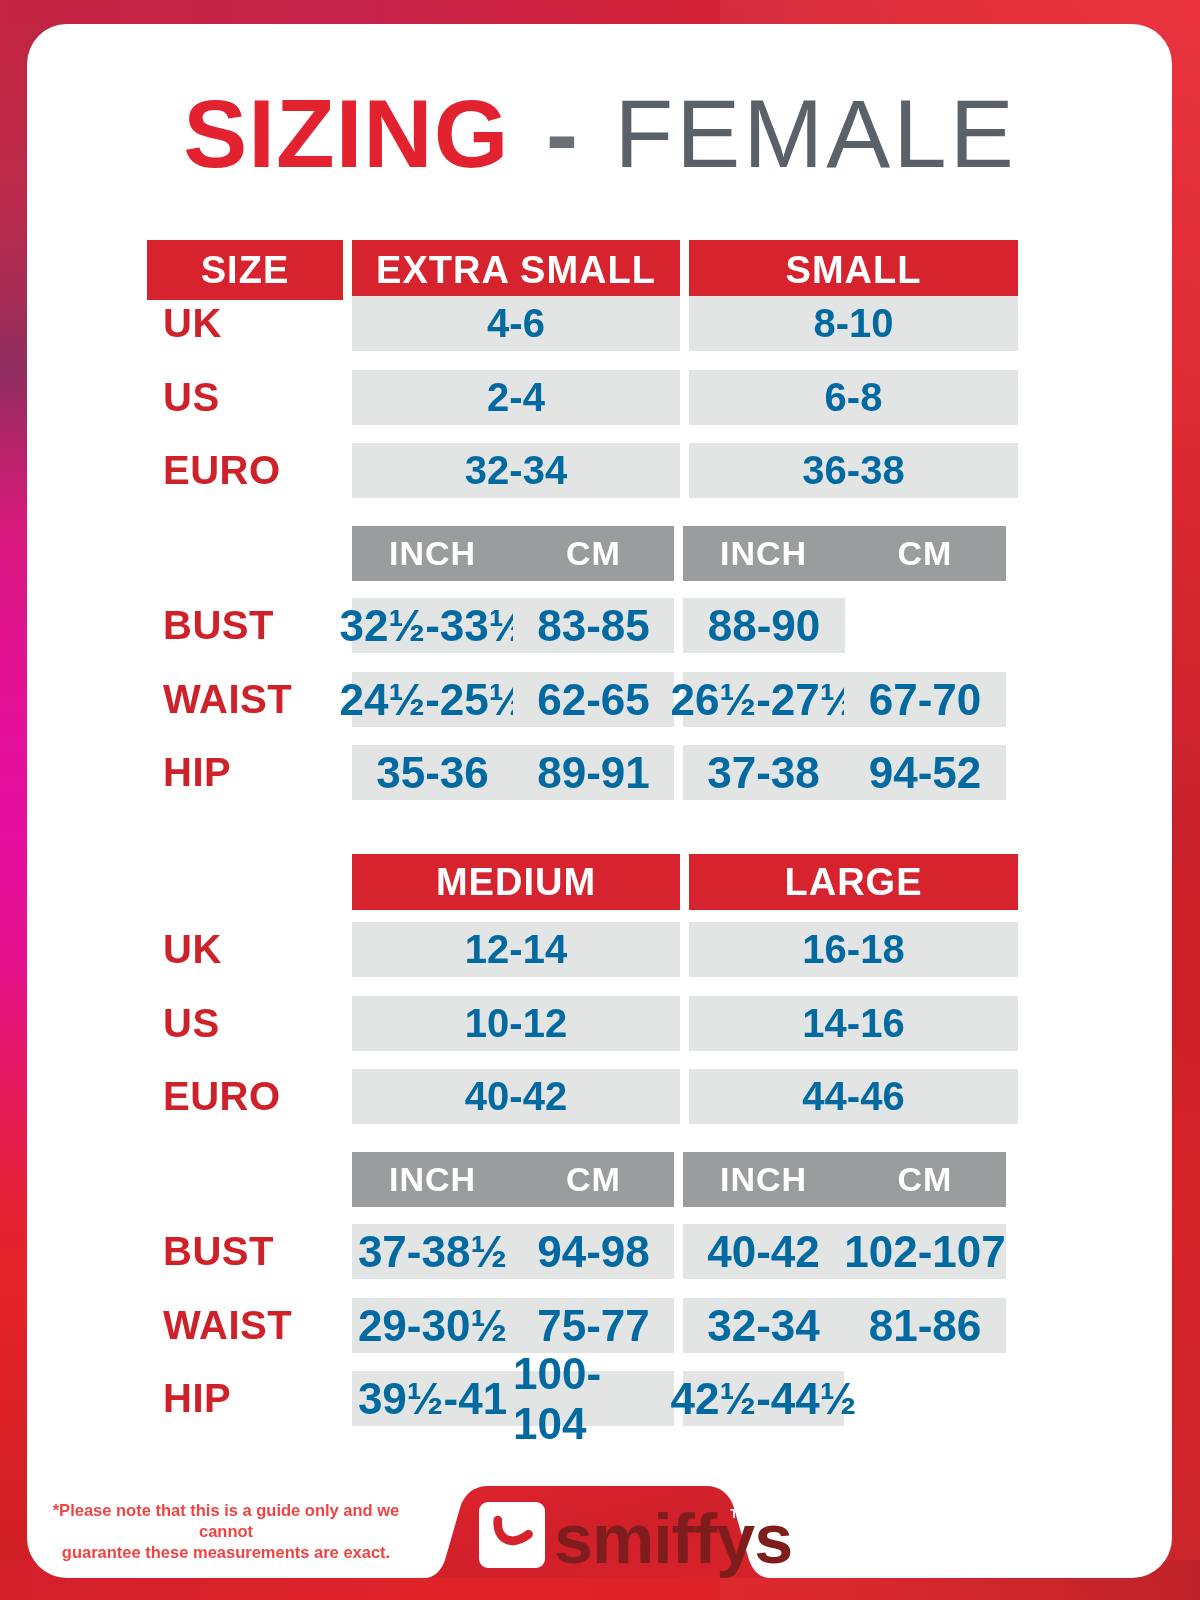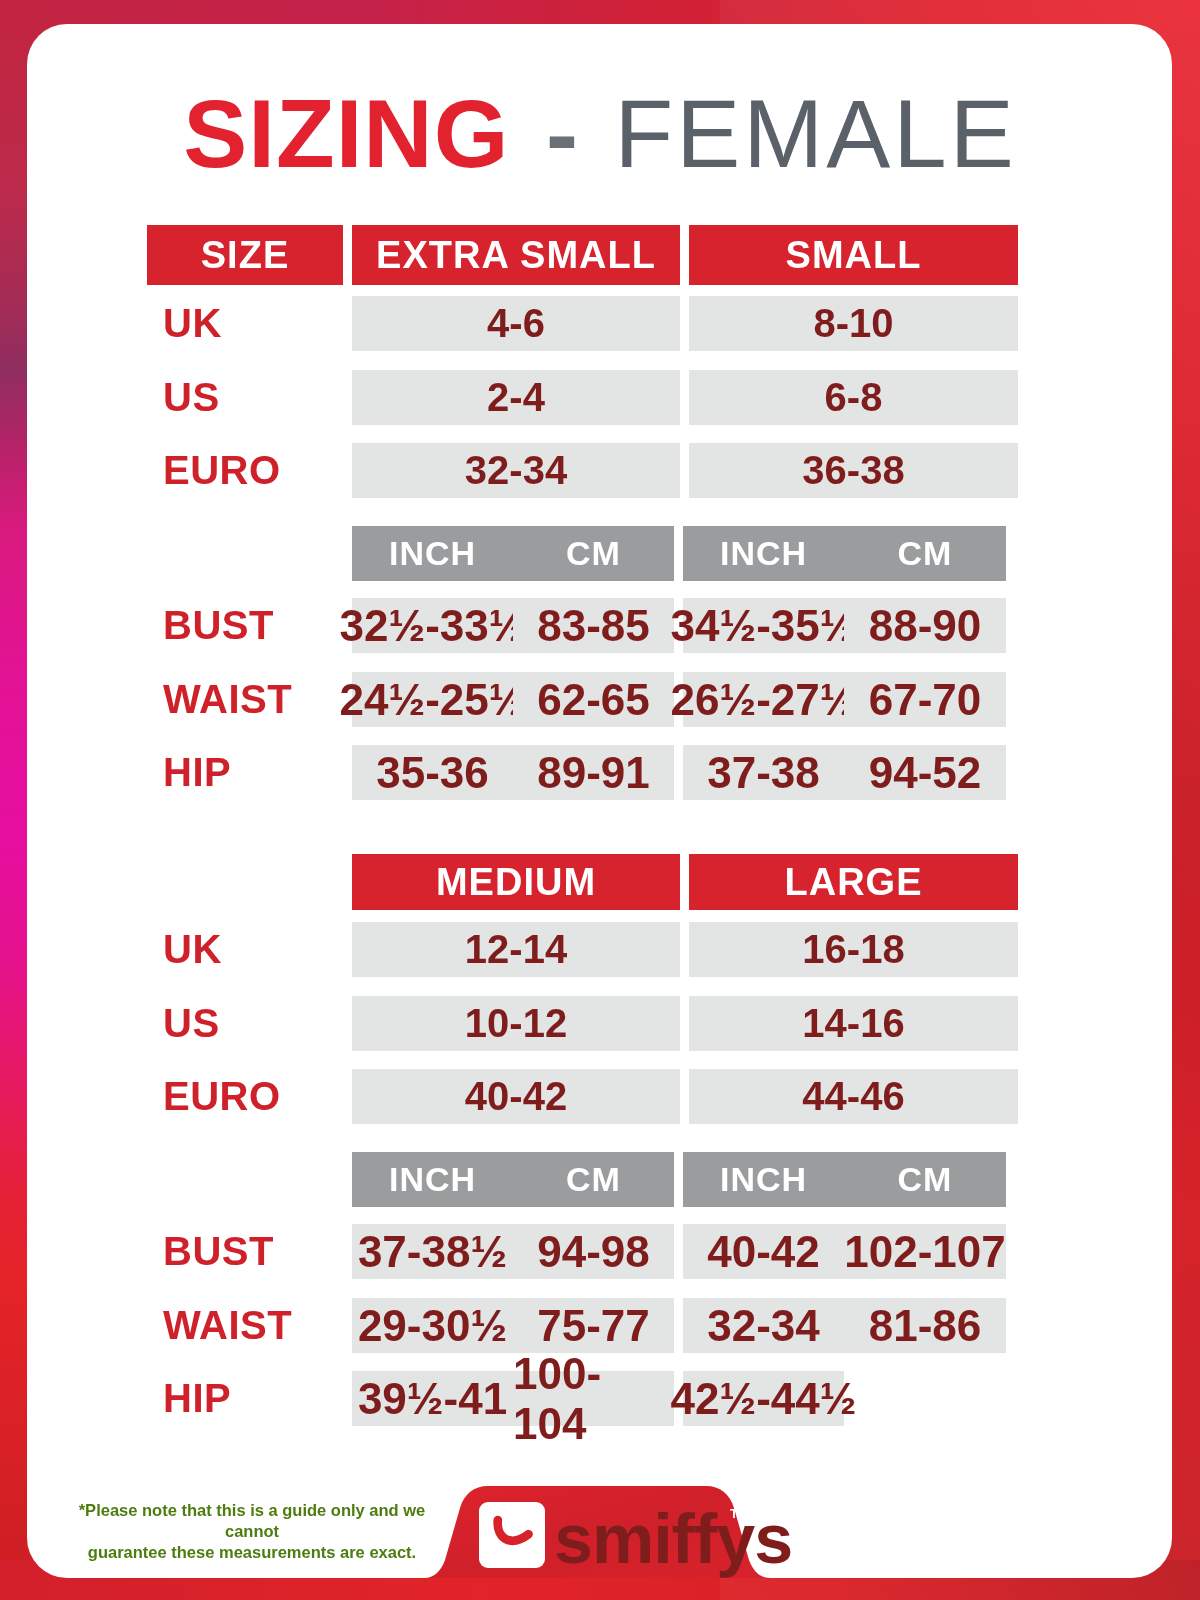--- a/index.html
+++ b/index.html
@@ -62,28 +62,28 @@
     background:#d6232e;color:#ffffff;font-weight:700;font-size:38px;letter-spacing:1px;
   }
   .unit{
     background:#9a9c9e;color:#ffffff;font-weight:700;font-size:34px;letter-spacing:1px;
   }
   .lab{
     justify-content:flex-start;padding-left:16px;
     color:#ce2129;font-weight:700;font-size:40px;letter-spacing:0.5px;
   }
   .val{
-    background:#e3e4e4;color:#7f1d1d;font-weight:700;font-size:40px;
+    background:#e3e4e4;color:#0369a1;font-weight:700;font-size:40px;
   }
   .val.m{font-size:44px;}
   .spacer{visibility:hidden;}
   
   .note{
-    position:absolute;left:68px;top:1500px;width:368px;z-index:3;
-    text-align:center;color:#4d7c0f;font-weight:700;font-size:16.5px;line-height:21px;
+    position:absolute;left:42px;top:1500px;width:368px;z-index:3;
+    text-align:center;color:#ef4444;font-weight:700;font-size:16.5px;line-height:21px;
   }
   .logo-tab{
     position:absolute;left:424px;top:1486px;width:346px;height:92px;z-index:2;
   }
   .logo-square{
     position:absolute;left:479px;top:1502px;width:66px;height:66px;z-index:3;
     background:#ffffff;border-radius:9px;display:flex;align-items:center;justify-content:center;
   }
   .brand{
     position:absolute;left:554px;top:1504px;z-index:3;
@@ -106,21 +106,21 @@
   <div class="streak"></div>
 
   <div class="card"></div>
 
   <div class="title">
     <span class="t-red">SIZING</span>
     <span class="t-dash">-</span>
     <span class="t-gray">FEMALE</span>
   </div>
 
-  <div class="row" style="top:225px;height:60px">
+  <div class="row" style="top:240px;height:60px">
     <div class="cell hdr w-lab">SIZE</div>
     <div class="cell hdr w-size">EXTRA SMALL</div>
     <div class="cell hdr w-size2">SMALL</div>
   </div>
 
   <div class="row" style="top:296px">
     <div class="cell lab w-lab">UK</div>
     <div class="cell val w-size">4-6</div>
     <div class="cell val w-size2">8-10</div>
   </div>
@@ -147,21 +147,20 @@
     </div>
   </div>
 
   <div class="row" style="top:598px">
     <div class="cell lab w-lab">BUST</div>
     <div class="pair">
       <div class="cell val m w-sub">32½-33½</div>
       <div class="cell val m w-sub">83-85</div>
     </div>
     <div class="pair">
-      <div class="cell val m w-sub">34½-35½</div>
       <div class="cell val m w-sub2">88-90</div>
     </div>
   </div>
   <div class="row" style="top:672px">
     <div class="cell lab w-lab">WAIST</div>
     <div class="pair">
       <div class="cell val m w-sub">24½-25½</div>
       <div class="cell val m w-sub">62-65</div>
     </div>
     <div class="pair">

